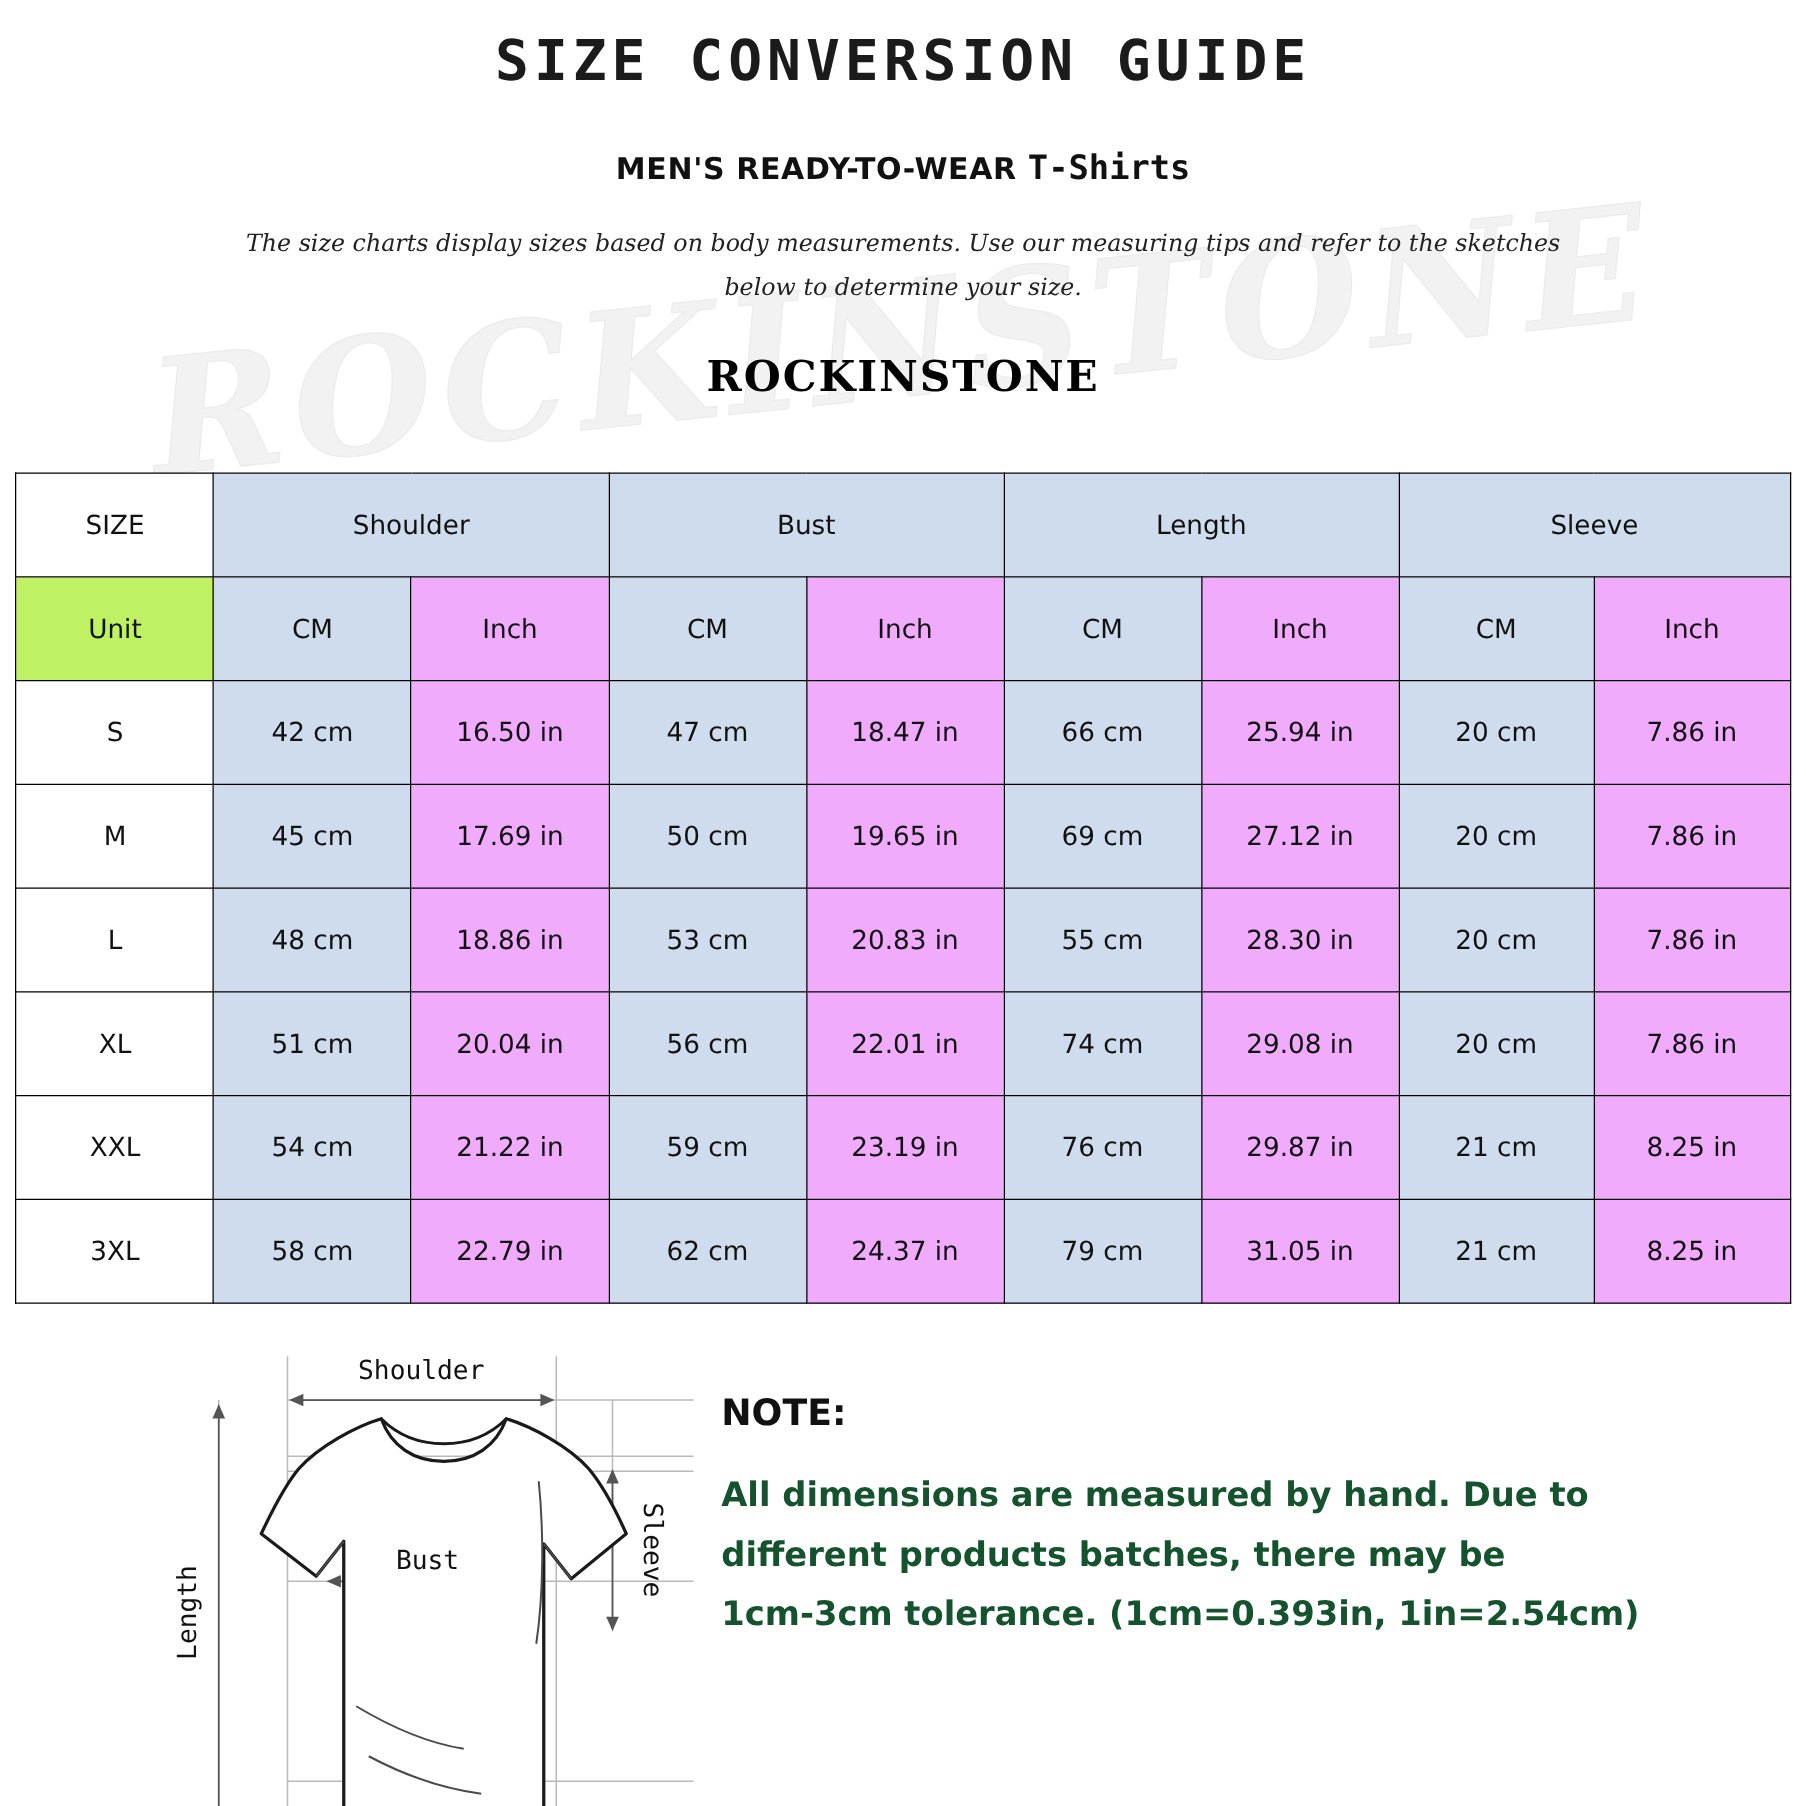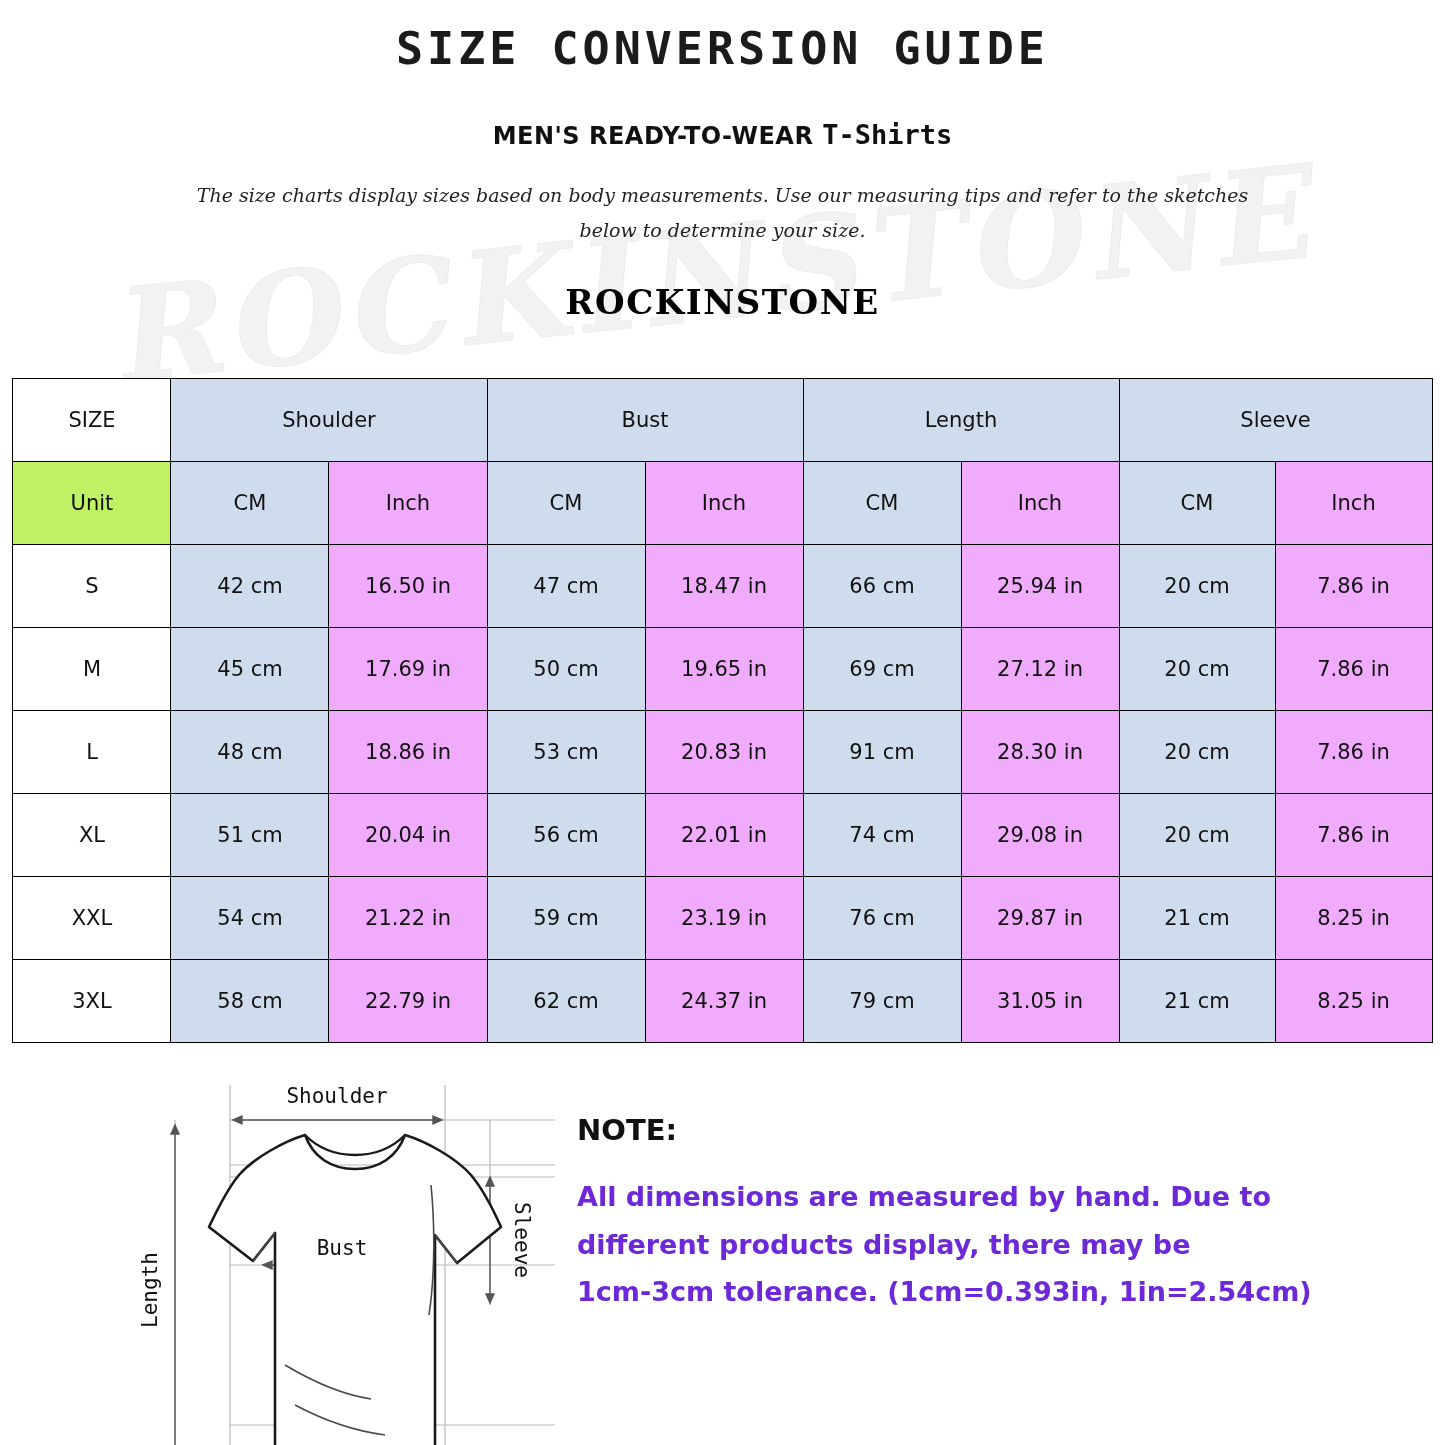--- a/index.html
+++ b/index.html
@@ -135,21 +135,21 @@
   .note-title {
     font-size: 29px;
     font-weight: bold;
     color: #111;
     margin-bottom: 26px;
   }
   .note-body {
     font-size: 27px;
     font-weight: bold;
     line-height: 1.75;
-    color: #6d28d9;
+    color: #14532d;
   }
 </style>
 </head>
 <body>
 
 <div class="watermark">ROCKINSTONE</div>
 
 <div class="content">
 
   <div class="title">SIZE CONVERSION GUIDE</div>
@@ -220,21 +220,21 @@
         <td class="plain">27.12  in</td>
         <td class="shade">20 cm</td>
         <td class="plain">7.86  in</td>
       </tr>
       <tr>
         <td class="sizecell">L</td>
         <td class="shade">48 cm</td>
         <td class="plain">18.86  in</td>
         <td class="shade">53 cm</td>
         <td class="plain">20.83  in</td>
-        <td class="shade">91 cm</td>
+        <td class="shade">55 cm</td>
         <td class="plain">28.30  in</td>
         <td class="shade">20 cm</td>
         <td class="plain">7.86  in</td>
       </tr>
       <tr>
         <td class="sizecell">XL</td>
         <td class="shade">51 cm</td>
         <td class="plain">20.04  in</td>
         <td class="shade">56 cm</td>
         <td class="plain">22.01  in</td>
@@ -318,19 +318,19 @@
         <text x="207" y="190" text-anchor="middle" font-family="DejaVu Sans Mono, monospace" font-size="21" fill="#111">Bust</text>
         <text x="380" y="175" text-anchor="middle" font-family="DejaVu Sans Mono, monospace" font-size="21" fill="#111" transform="rotate(90 380 175)">Sleeve</text>
         <text x="22" y="225" text-anchor="middle" font-family="DejaVu Sans Mono, monospace" font-size="21" fill="#111" transform="rotate(-90 22 225)">Length</text>
       </svg>
     </div>
 
     <div class="note-wrap">
       <div class="note-title">NOTE:</div>
       <div class="note-body">
         <div>All dimensions are measured by hand. Due to</div>
-        <div>different products display, there may be</div>
+        <div>different products batches, there may be</div>
         <div>1cm-3cm tolerance. (1cm=0.393in, 1in=2.54cm)</div>
       </div>
     </div>
   </div>
 
 </div>
 
 </body></html>

